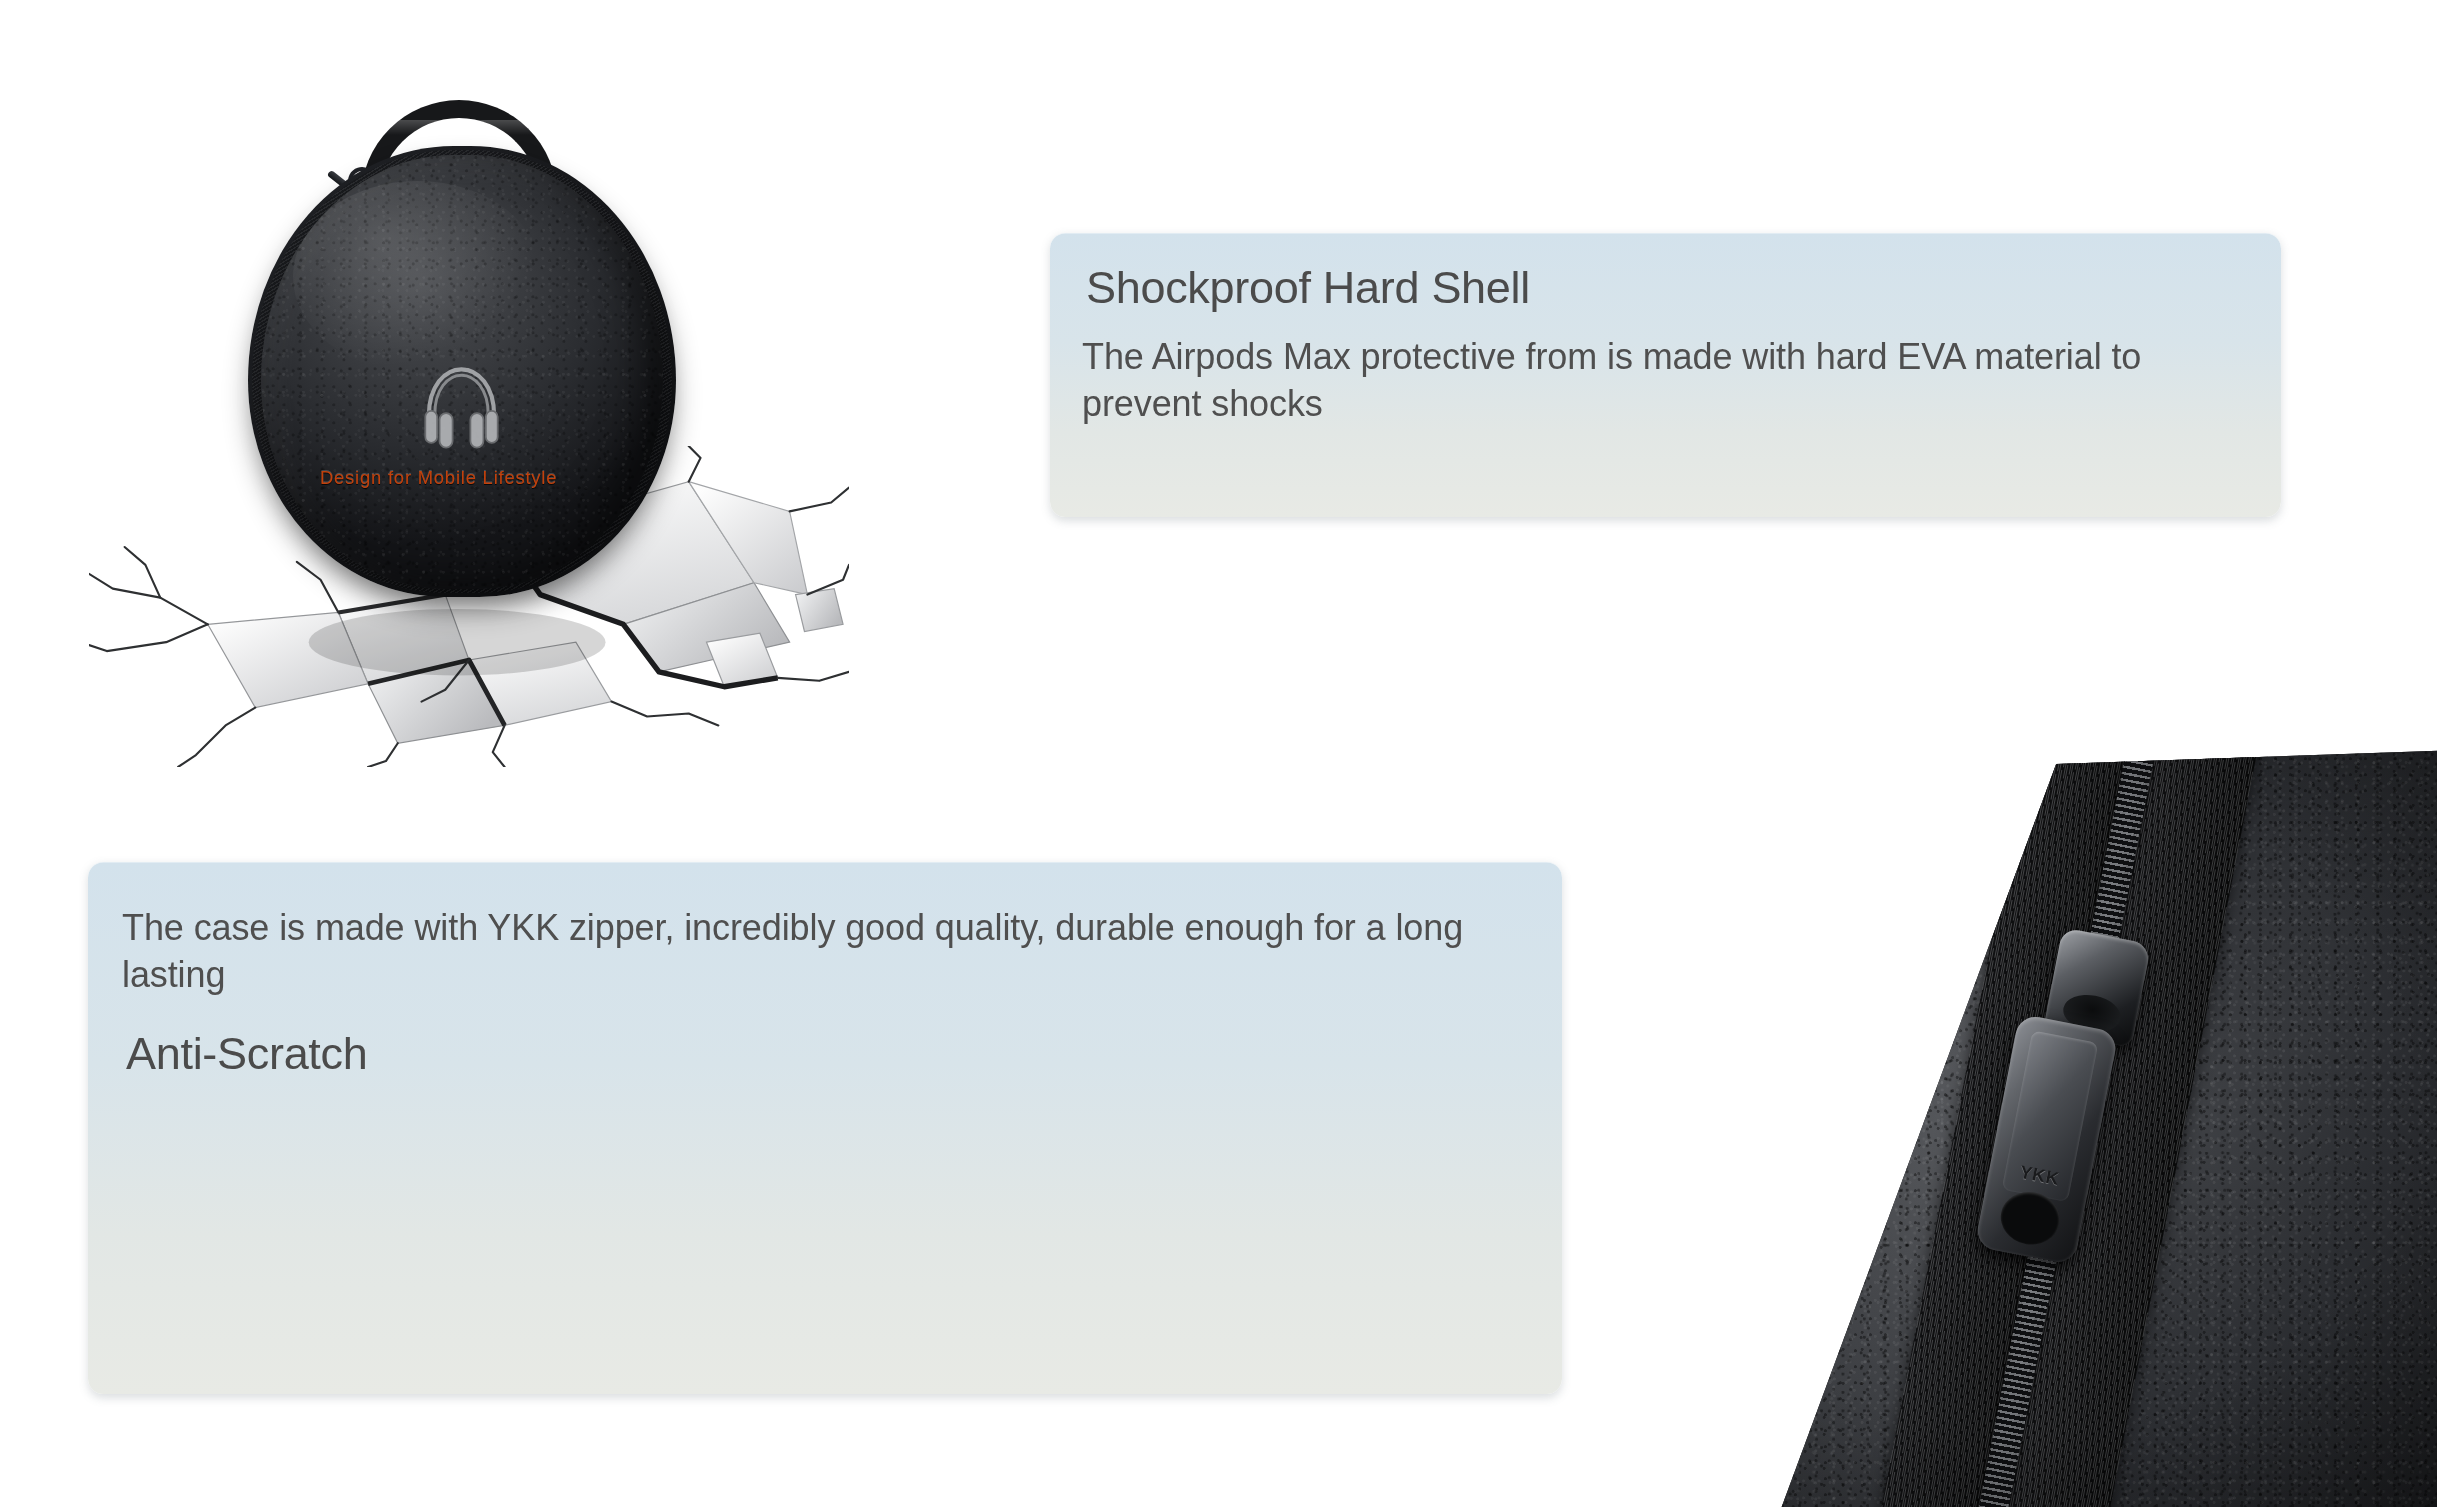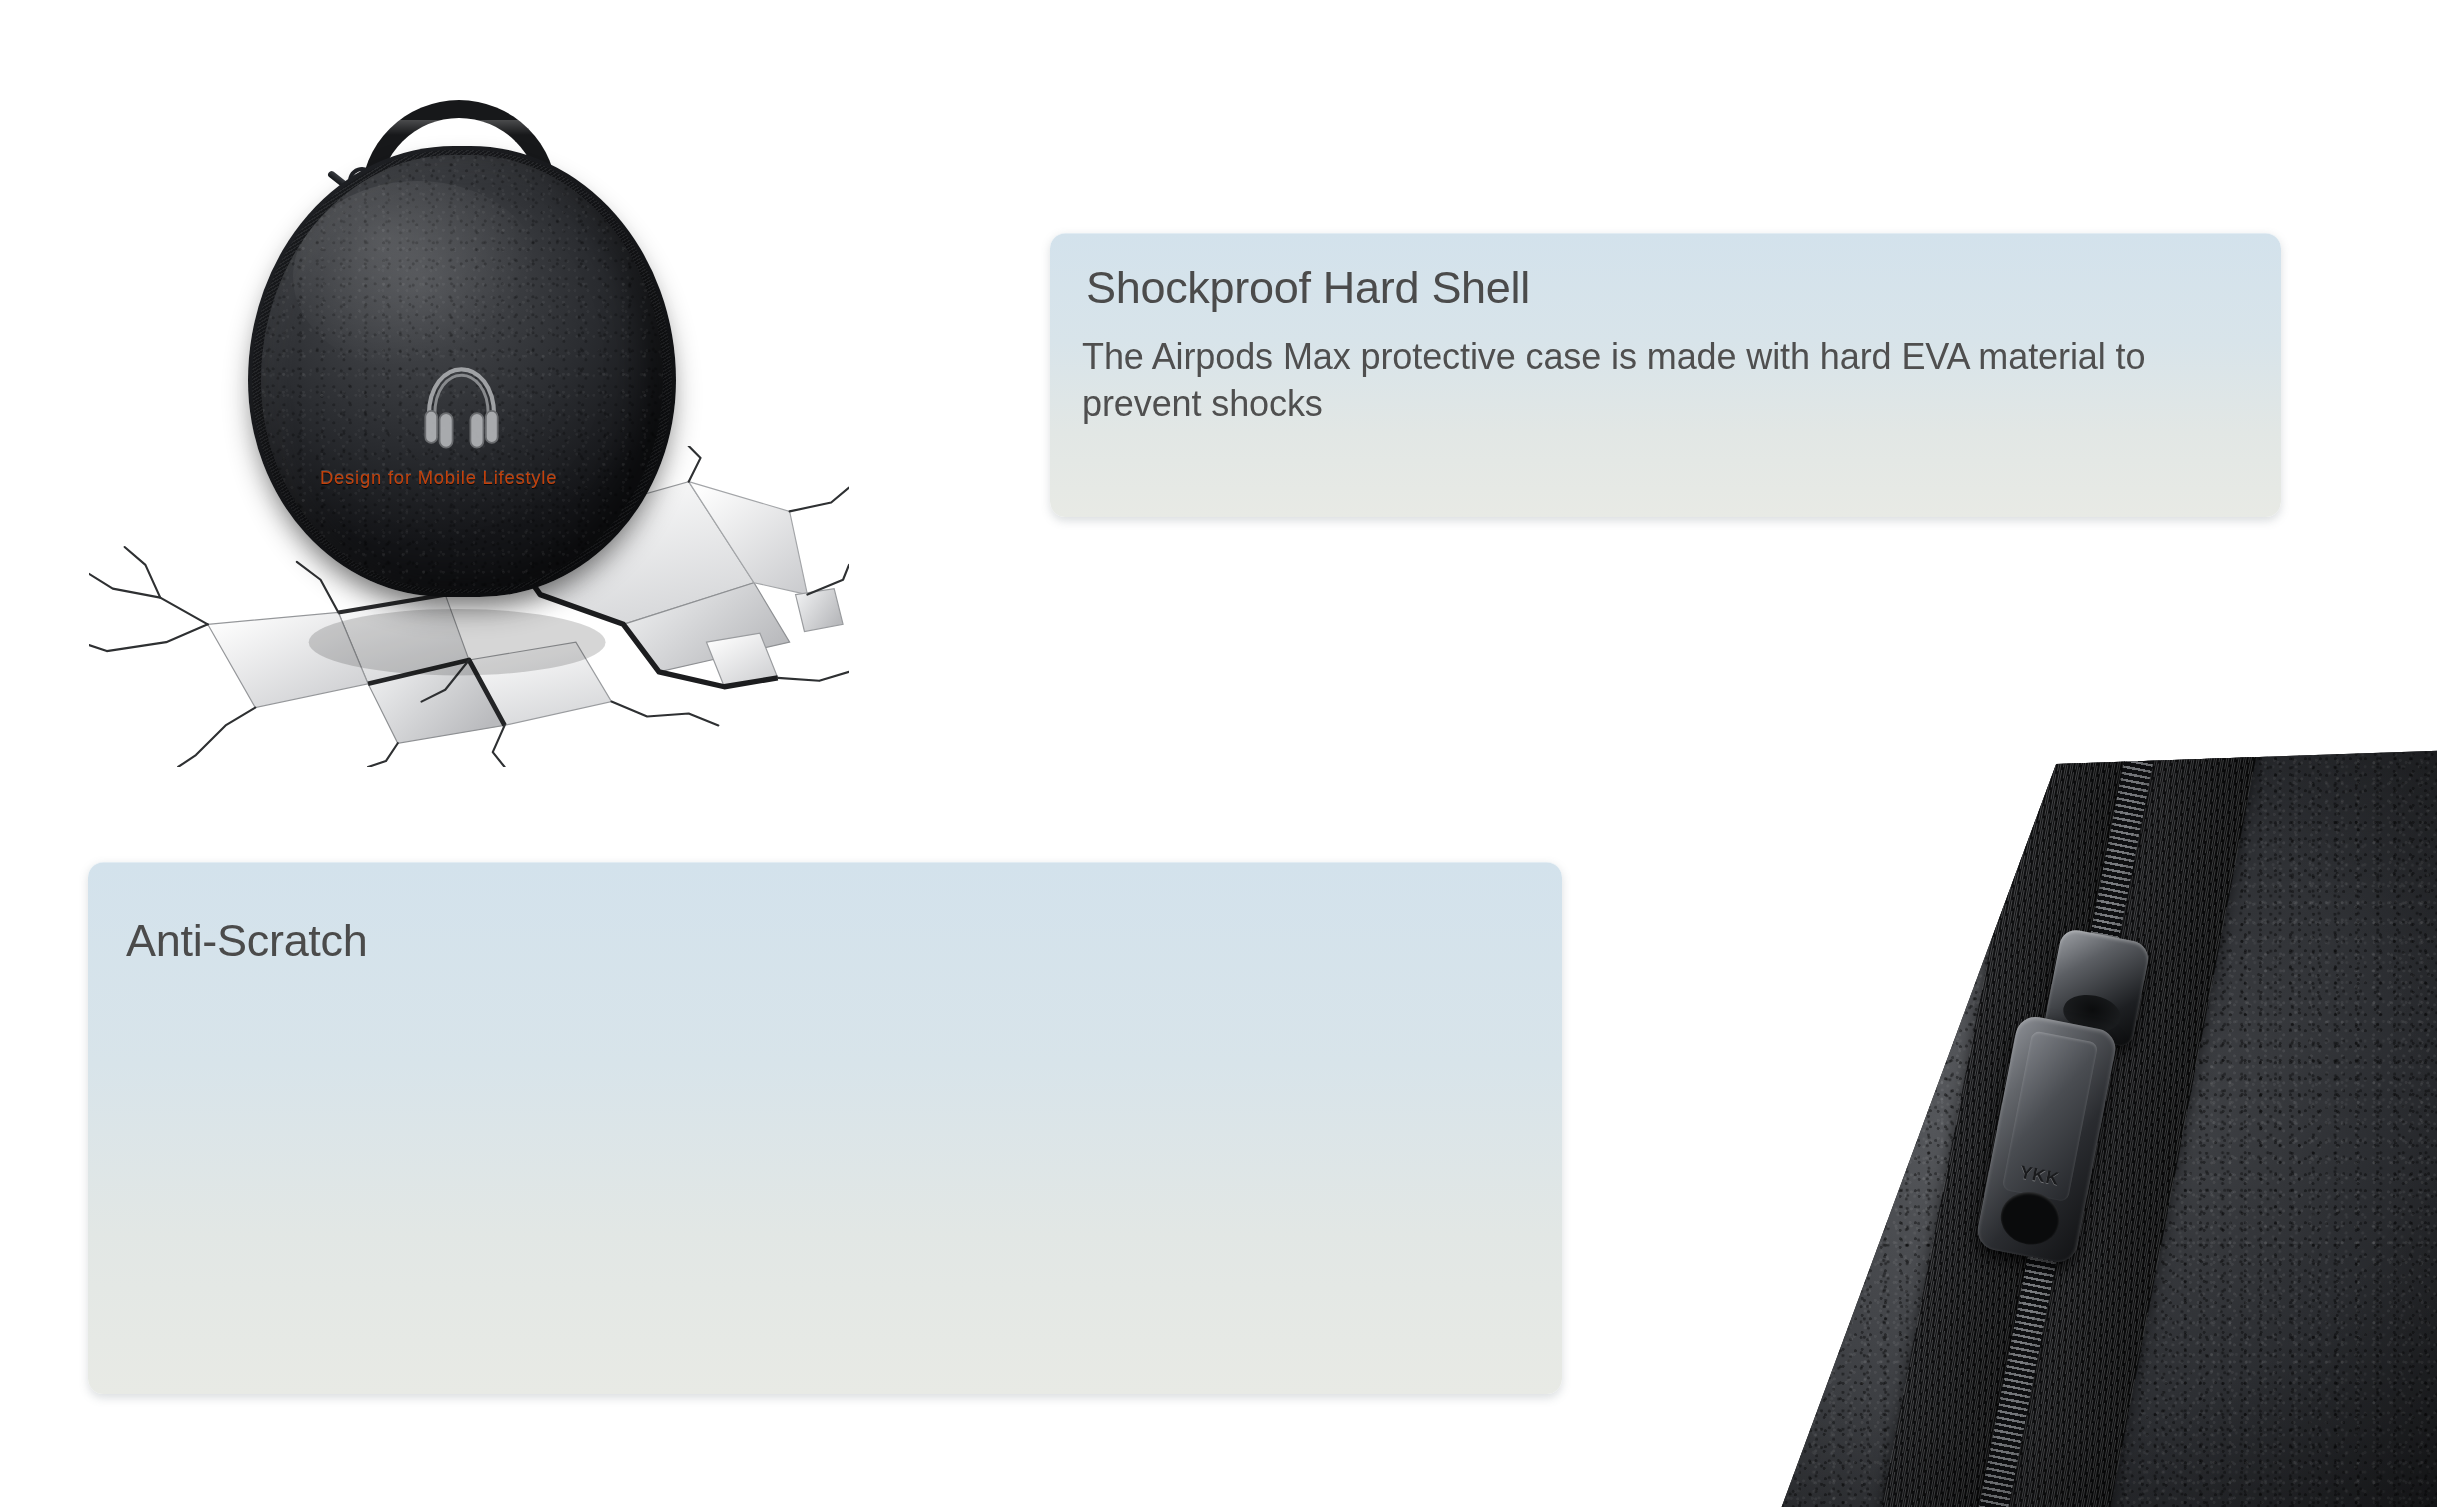--- a/index.html
+++ b/index.html
@@ -344,25 +344,26 @@
         </g>
       </svg>
     </div>
 
     <div class="emboss-text">Design for Mobile Lifestyle</div>
   </div>
 </div>
 
 <div class="card" id="card-shockproof">
   <h2 class="card-title">Shockproof Hard Shell</h2>
-  <p class="card-body">The Airpods Max protective case is made with hard EVA material to prevent shocks</p>
+  <p class="card-body">The Airpods Max protective from is made with hard EVA material to prevent shocks</p>
 </div>
 
 <div class="card" id="card-ykk">
   <div class="sect-1">
+    <p class="card-body">The case is made with YKK zipper, incredibly good quality, durable enough for a long lasting</p>
   </div>
   <div class="sect-2">
     <h2 class="card-title">Anti-Scratch</h2>
   </div>
 </div>
 
 <div id="photo-zipper">
   <div class="zip-canvas">
     <div class="leather-left"></div>
     <div class="leather-right"></div>

